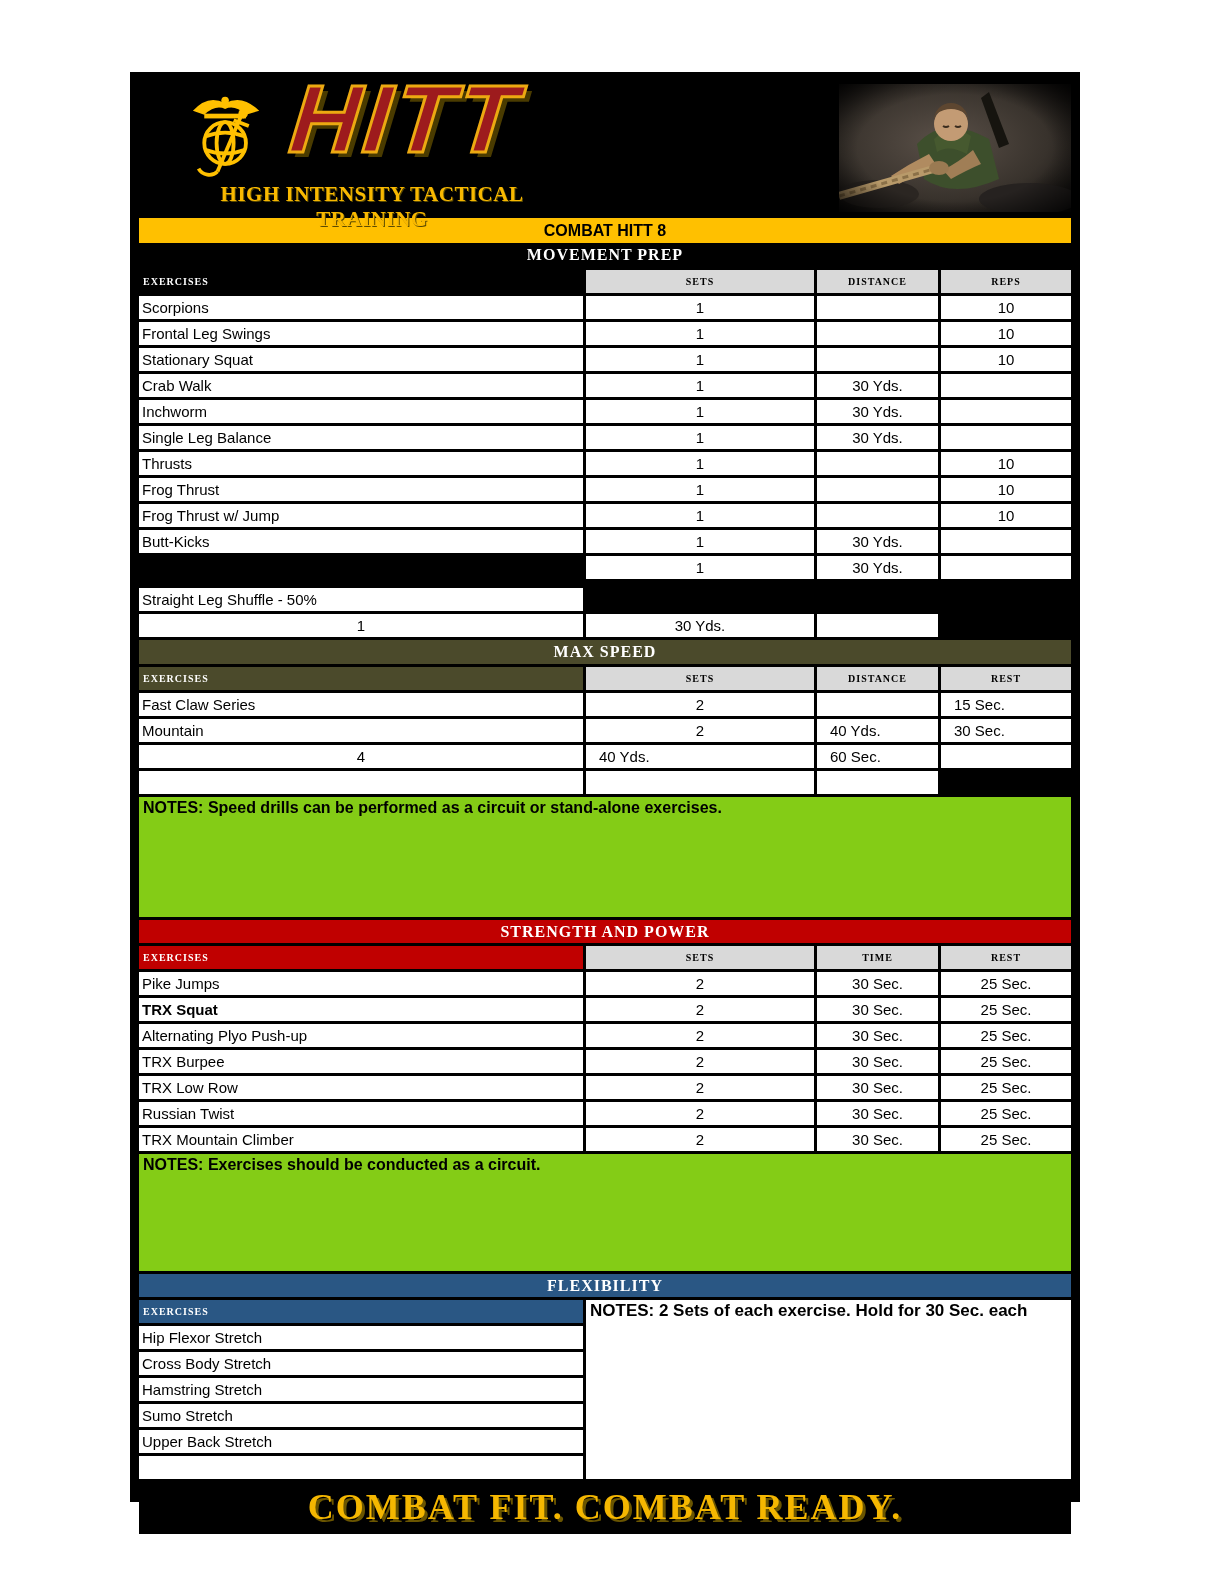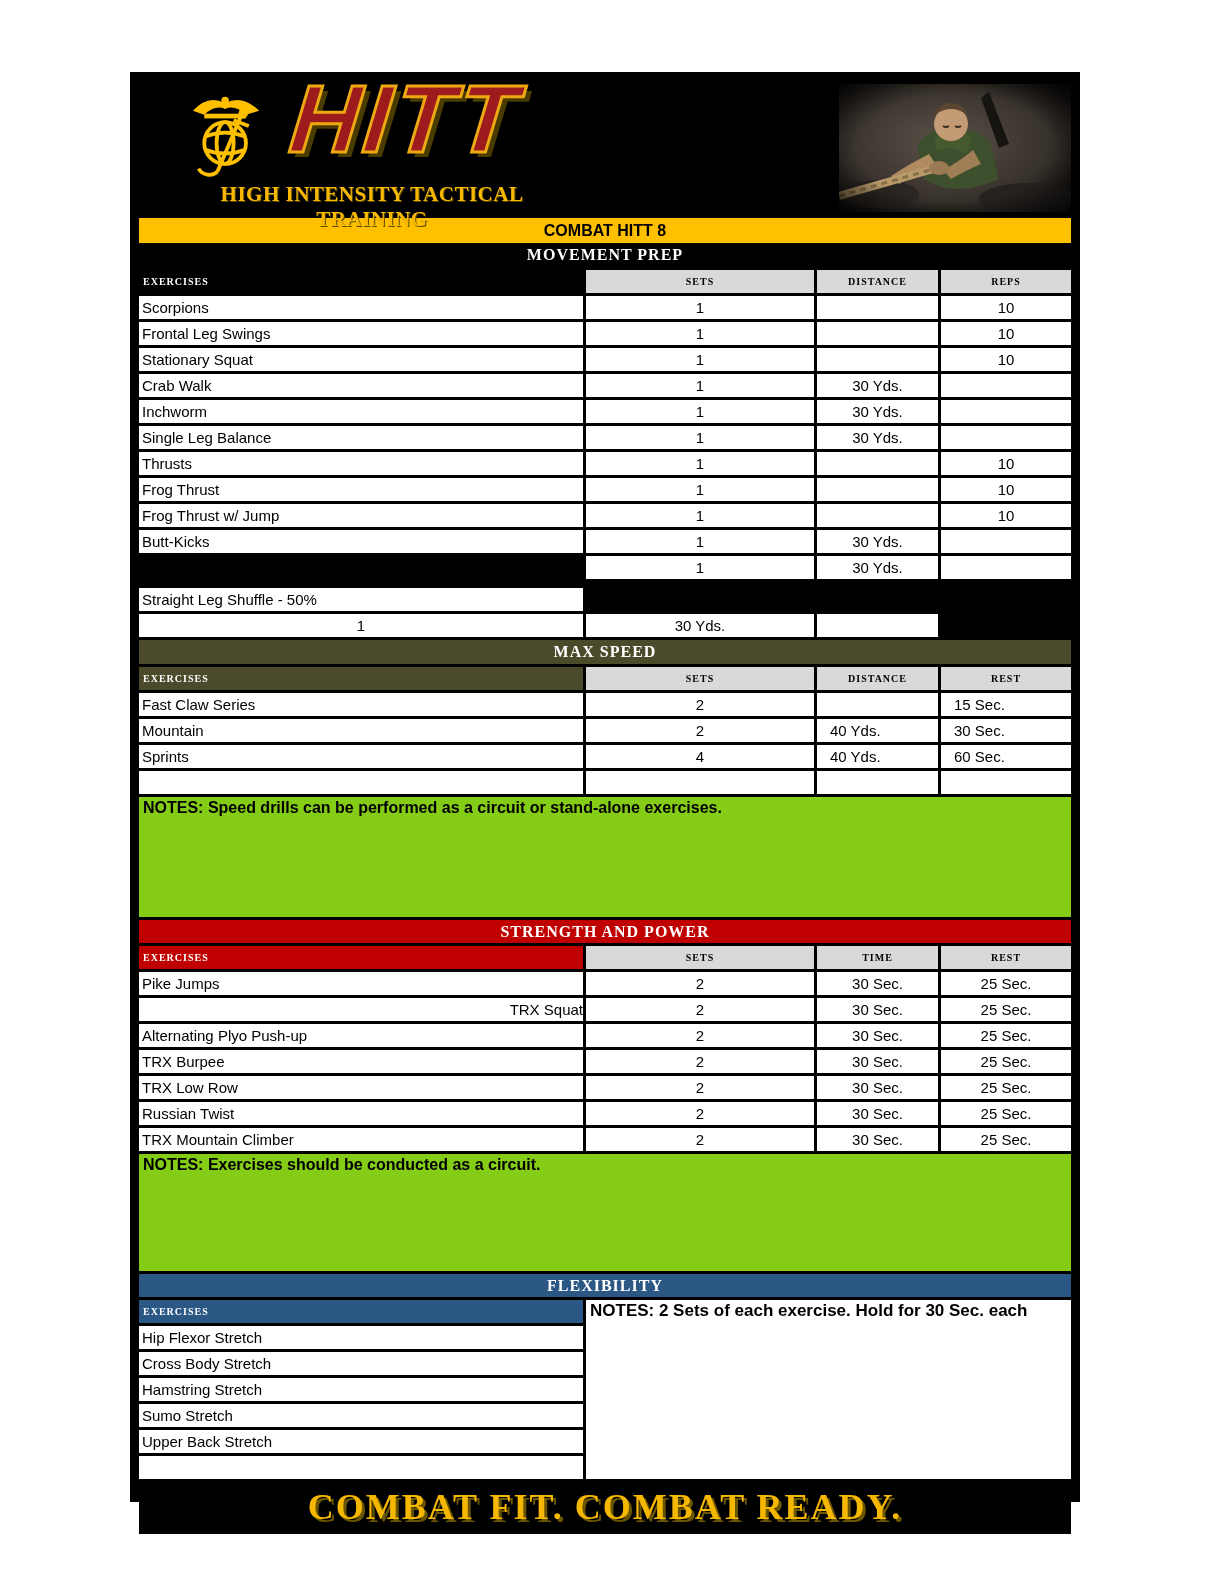--- a/index.html
+++ b/index.html
@@ -177,21 +177,20 @@
     </div>
     <div class="tbl" style="margin-top:3px">
         <div class="cell name" style="text-align: left;">Fast Claw Series</div>
         <div class="cell" style="text-align: center;">2</div>
         <div class="cell pad3" style="text-align: left;"></div>
         <div class="cell pad3" style="text-align: left;">15 Sec.</div>
         <div class="cell name" style="text-align: left;">Mountain</div>
         <div class="cell" style="text-align: center;">2</div>
         <div class="cell pad3" style="text-align: left;">40 Yds.</div>
         <div class="cell pad3" style="text-align: left;">30 Sec.</div>
-        <div class="cell name" style="text-align: left;">Sprints</div>
         <div class="cell" style="text-align: center;">4</div>
         <div class="cell pad3" style="text-align: left;">40 Yds.</div>
         <div class="cell pad3" style="text-align: left;">60 Sec.</div>
         <div class="cell name" style="text-align: left;"></div>
         <div class="cell" style="text-align: center;"></div>
         <div class="cell pad3" style="text-align: left;"></div>
         <div class="cell pad3" style="text-align: left;"></div>
       </div>
     <div class="notes n1">NOTES: Speed drills can be performed as a circuit or stand-alone exercises.</div>
 
@@ -200,21 +199,21 @@
       <div class="hcell exh sp stencil">EXERCISES</div>
       <div class="hcell gray stencil">SETS</div>
       <div class="hcell gray stencil">TIME</div>
       <div class="hcell gray stencil">REST</div>
     </div>
     <div class="tbl" style="margin-top:3px">
         <div class="cell name" style="text-align: left;">Pike Jumps</div>
         <div class="cell" style="text-align: center;">2</div>
         <div class="cell" style="text-align: center;">30 Sec.</div>
         <div class="cell" style="text-align: center;">25 Sec.</div>
-        <div class="cell name" style="text-align: right;">TRX Squat</div>
+        <div class="cell name" style="text-align: left; font-weight: bold;">TRX Squat</div>
         <div class="cell" style="text-align: center;">2</div>
         <div class="cell" style="text-align: center;">30 Sec.</div>
         <div class="cell" style="text-align: center;">25 Sec.</div>
         <div class="cell name" style="text-align: left;">Alternating Plyo Push-up</div>
         <div class="cell" style="text-align: center;">2</div>
         <div class="cell" style="text-align: center;">30 Sec.</div>
         <div class="cell" style="text-align: center;">25 Sec.</div>
         <div class="cell name" style="text-align: left;">TRX Burpee</div>
         <div class="cell" style="text-align: center;">2</div>
         <div class="cell" style="text-align: center;">30 Sec.</div>

